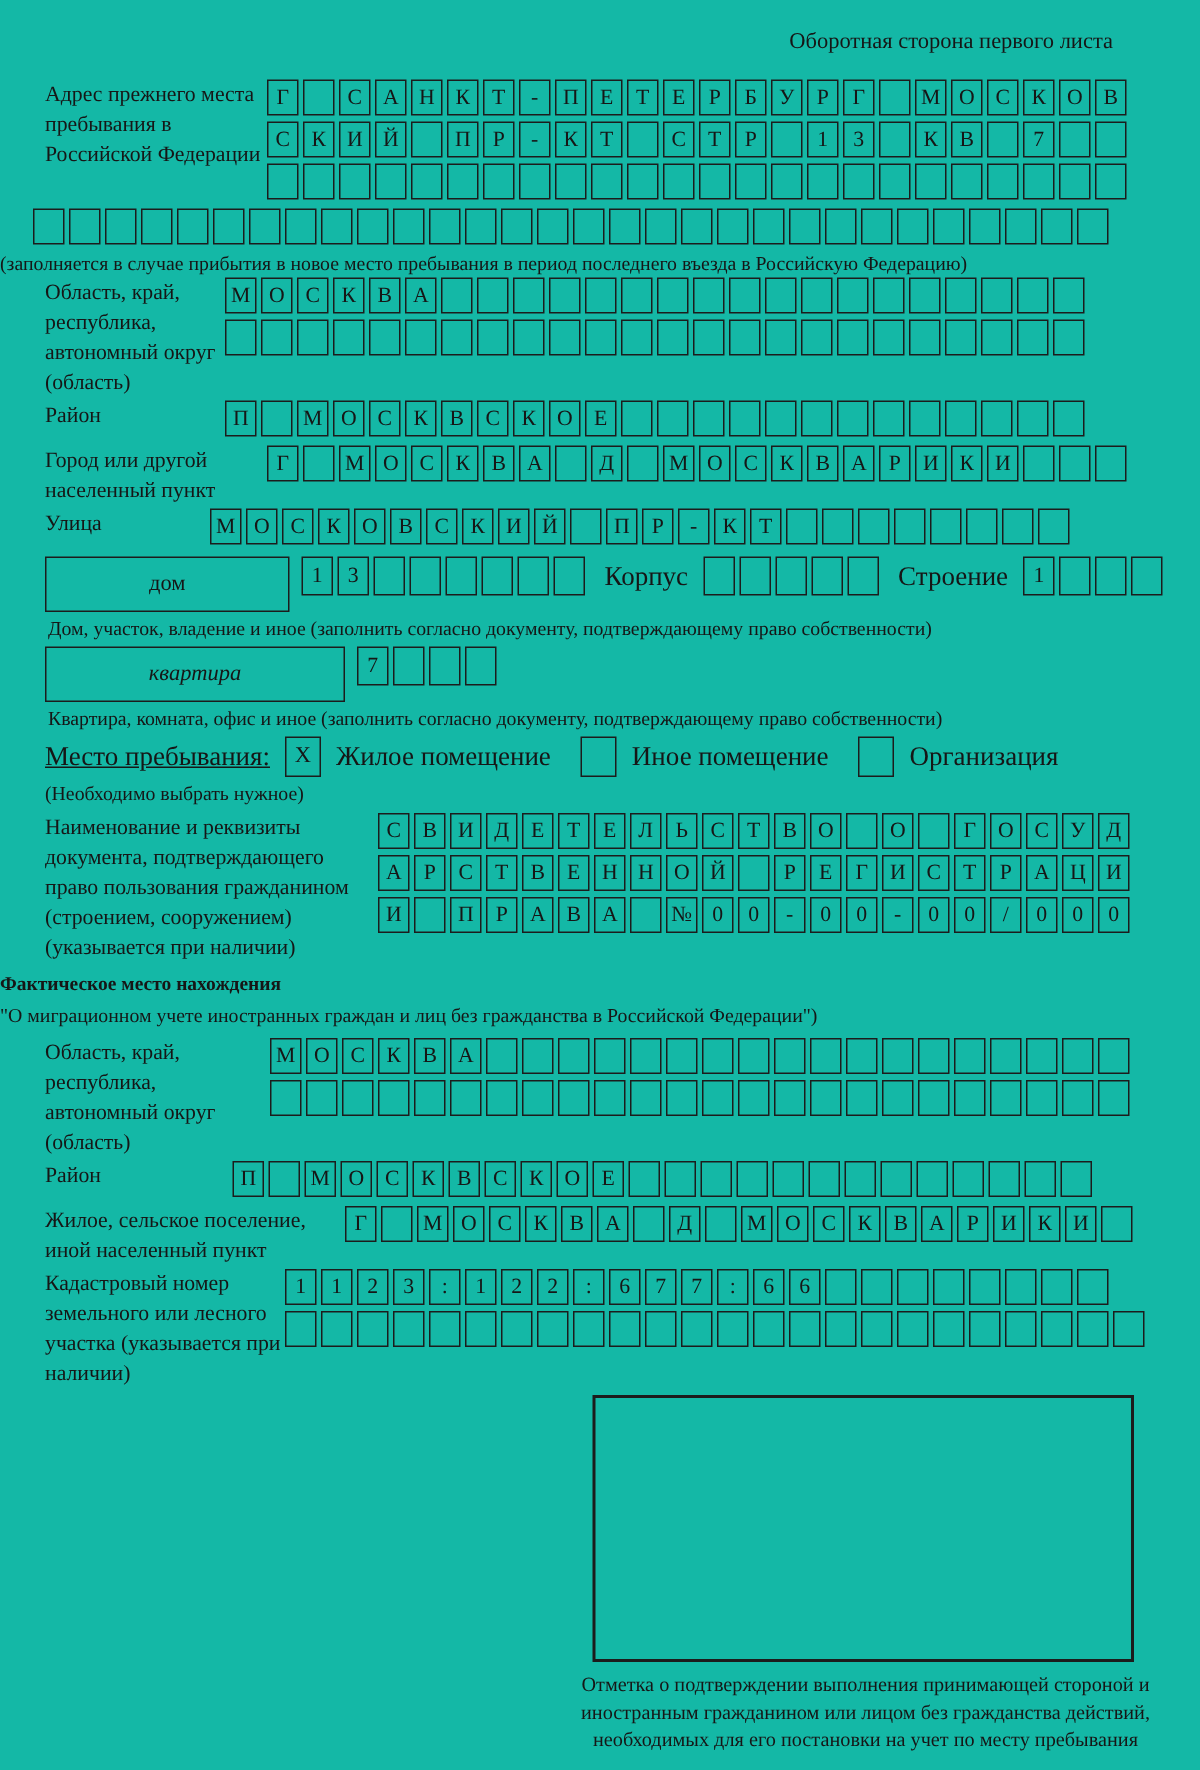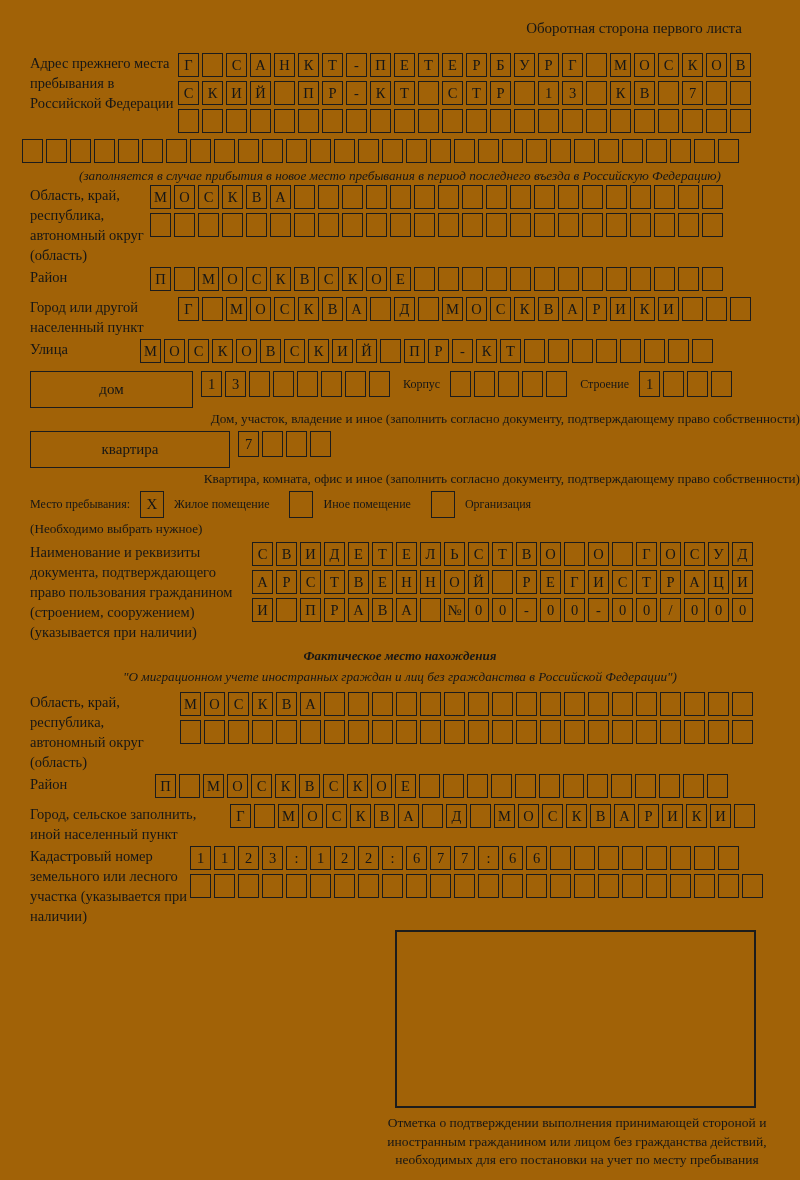--- a/index.html
+++ b/index.html
@@ -1,43 +1,43 @@
 <!DOCTYPE html>
 <html><head>
 <meta charset="utf-8">
 <style>
   html,body{margin:0;padding:0;background:#fff;}
-  .page{position:relative;width:800px;height:1180px;background:#a16207;overflow:hidden;
+  .page{position:relative;width:800px;height:1180px;background:#14b8a6;overflow:hidden;
         font-family:"Liberation Serif","DejaVu Serif",serif;color:#161616;}
   .hdr{text-align:right;padding:20px 58px 0 0;font-size:15px;}
   .row{display:flex;align-items:flex-start;margin:0 0 2px 30px;}
   .lbl{font-size:14.5px;line-height:20px;flex:0 0 auto;}
   .w110{width:110px}.w120{width:120px}.w125{width:125px}.w148{width:148px}
   .w150{width:150px}.w160{width:160px}.w200{width:200px}.w222{width:222px}
   .cellrows{display:flex;flex-direction:column;}
   .boxrow{display:flex;height:24px;margin-bottom:4px;flex:0 0 auto;}
   .cell{box-sizing:border-box;width:21px;height:24px;border:1.6px solid #1c1c1c;
         margin-right:3px;display:flex;align-items:center;justify-content:center;
         font-size:14.5px;flex:0 0 auto;}
   .fullrow{margin-left:22px;}
   .note{font-size:13.2px;line-height:18px;}
-  .center{text-align:center;font-style:italic;}
+  .center{text-align:left;}
   .title{font-weight:bold;font-size:15.5px;margin:4px 0 6px 0;}
   .outline{box-sizing:border-box;border:1.6px solid #1c1c1c;height:37px;display:flex;
            align-items:center;justify-content:center;font-size:15px;flex:0 0 auto;}
   .dom-w{width:163px;margin-right:8px;}
-  .kv-w{width:200px;margin-right:8px;}
-  .inlbl{font-size:12px;line-height:26px;margin:0 10px;flex:0 0 auto;}
+  .kv-w{width:200px;margin-right:8px;font-style:italic;}
+  .inlbl{font-size:18px;line-height:26px;margin:0 10px;flex:0 0 auto;}
   .house .boxrow,.apt .boxrow,.stay .boxrow{margin-bottom:0;height:26px;}
   .house .cell,.apt .cell{height:26px;}
   .cb{box-sizing:border-box;width:24px;height:27px;border:1.6px solid #1c1c1c;
       display:flex;align-items:center;justify-content:center;font-size:15px;flex:0 0 auto;}
   .stay .inlbl{line-height:27px;margin:0 20px 0 10px;}
-  .stay .inlbl.first{margin:0 10px 0 0;}
-  .cap{margin:0 0 3px 32px;text-align:right;}
+  .stay .inlbl.first{margin:0 10px 0 0;text-decoration:underline;}
+  .cap{margin:0 0 3px 32px;}
   .facttitle{font-weight:bold;font-size:13px;margin:6px 0 4px 0;}
   .stamp-rect{width:357px;height:174px;border:2px solid #1c1c1c;margin:4px 0 6px 395px;}
   .stamp-cap{width:392px;margin-left:381px;text-align:center;font-size:13.5px;line-height:18.5px;}
 </style>
 </head>
 <body>
 
 <div class="page">
 
   <div class="hdr">Оборотная сторона первого листа</div>
@@ -520,21 +520,21 @@
         <span class="cell"></span>
         <span class="cell"></span>
         <span class="cell"></span>
         <span class="cell"></span>
         <span class="cell"></span>
         <span class="cell"></span>
       </div>
   </div>
 
   <div class="row">
-    <div class="lbl w200">Город, сельское заполнить, иной населенный пункт</div>
+    <div class="lbl w200">Жилое, сельское поселение, иной населенный пункт</div>
     <div class="boxrow">
         <span class="cell">Г</span>
         <span class="cell"></span>
         <span class="cell">М</span>
         <span class="cell">О</span>
         <span class="cell">С</span>
         <span class="cell">К</span>
         <span class="cell">В</span>
         <span class="cell">А</span>
         <span class="cell"></span>

